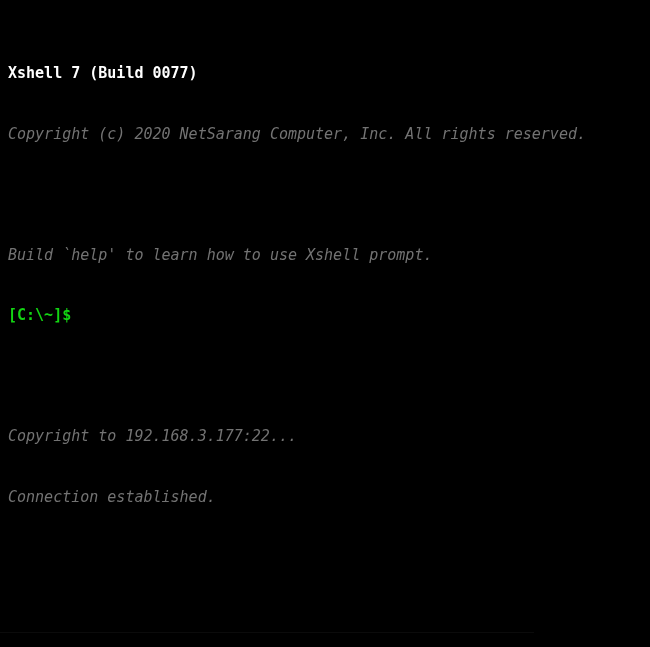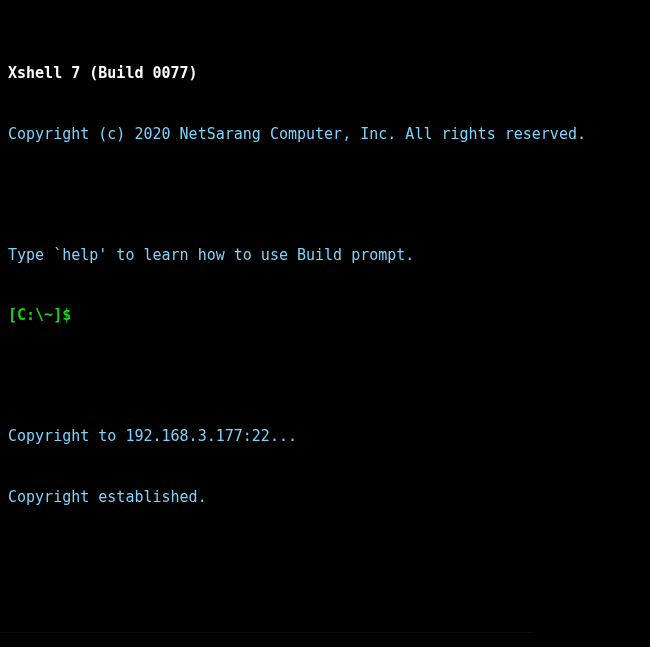--- a/index.html
+++ b/index.html
@@ -28,45 +28,45 @@
     letter-spacing: 0px;
     white-space: pre;
   }
   .row {
     height: 20.15px;
     white-space: pre;
     display: block;
     font-family: "DejaVu Sans Mono", "Liberation Mono", monospace;
   }
   .blank { height: 20.15px; display: block; }
-  .fg-white { color: #7dd3fc; }
+  .fg-white { color: #737373; font-style: italic; }
   .fg-bold-white { color: #ffffff; font-weight: bold; }
   .fg-green { color: #13d413; font-weight: bold; }
   .bottom-rule {
     position: absolute;
     left: 0;
     right: 0;
     bottom: 14px;
     height: 1px;
     background: #0b0b0b;
   }
 </style>
 </head>
 <body>
 
 <div id="terminal">
 
   <span class="row fg-bold-white">Xshell 7 (Build 0077)</span>
   <span class="row fg-white">Copyright (c) 2020 NetSarang Computer, Inc. All rights reserved.</span>
   <span class="blank"> </span>
-  <span class="row fg-white">Type `help' to learn how to use Build prompt.</span>
+  <span class="row fg-white">Build `help' to learn how to use Xshell prompt.</span>
   <span class="row fg-green">[C:\~]$</span>
   <span class="blank"> </span>
   <span class="row fg-white">Copyright to 192.168.3.177:22...</span>
-  <span class="row fg-white">Copyright established.</span>
+  <span class="row fg-white">Connection established.</span>
   <span class="blank"> </span>
   
   
   
   
   
   
   
   
   

